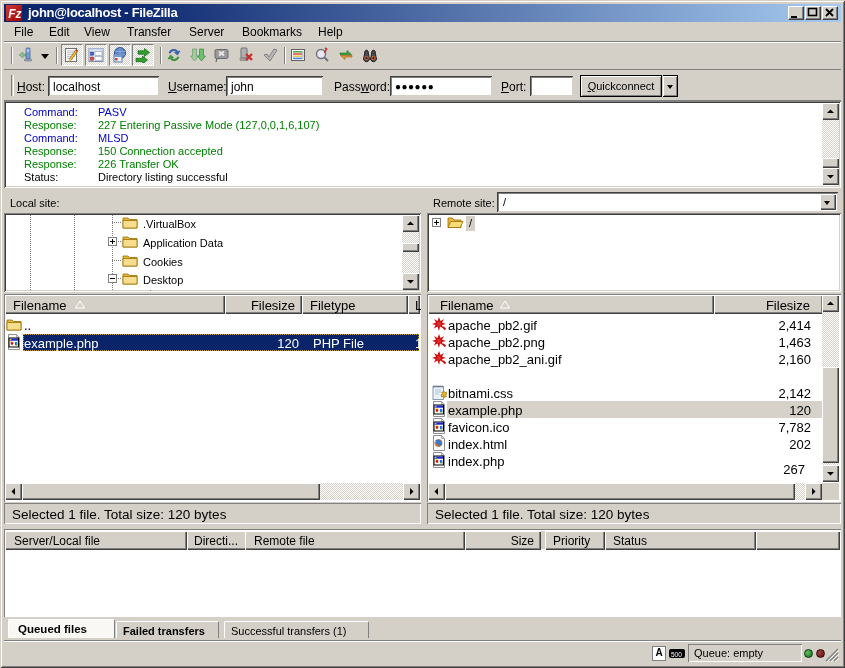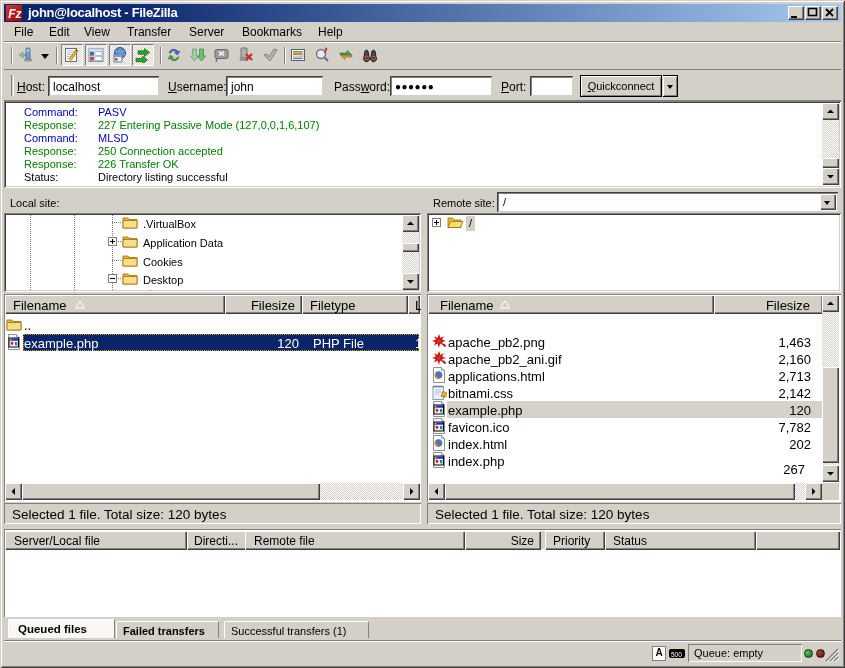--- a/index.html
+++ b/index.html
@@ -291,21 +291,21 @@
   <div class="abs" style="left:576px; top:5px; width:82px; height:22px; background:#D4D0C8; border:1px solid #000; box-shadow: inset 1px 1px 0 #fff, inset -1px -1px 0 #808080; text-align:center; padding-top:4px;"><u>Q</u>uickconnect</div>
   <div class="abs" style="left:659px; top:5px; width:15px; height:22px; background:#D4D0C8; border:1px solid #000; border-left:none; box-shadow: inset 1px 1px 0 #fff, inset -1px -1px 0 #808080;">
       <div class="arrow-down" style="left:4px; top:9px;"></div>
     </div>
 </div>
 
 <div class="abs sunkenw" id="log" style="left:4px; top:101px; width:837px; height:87px;">
   <div class="logline c-cmd" style="top:5px;">Command:<span class="v">PASV</span></div>
   <div class="logline c-resp" style="top:18px;">Response:<span class="v">227 Entering Passive Mode (127,0,0,1,6,107)</span></div>
   <div class="logline c-cmd" style="top:31px;">Command:<span class="v">MLSD</span></div>
-  <div class="logline c-resp" style="top:44px;">Response:<span class="v">250 Connection accepted</span></div>
+  <div class="logline c-resp" style="top:44px;">Response:<span class="v">150 Connection accepted</span></div>
   <div class="logline c-resp" style="top:57px;">Response:<span class="v">226 Transfer OK</span></div>
   <div class="logline" style="top:70px;">Status:<span class="v">Directory listing successful</span></div>
   <div class="abs" style="right:2px; top:2px; width:17px; height:82px; background:#D4D0C8;">
     <div class="strack" style="left:0; top:0; width:17px; height:82px;"></div>
     <div class="sbtn" style="top:0;">
         <svg class="sarr" width="17" height="17">
           <path d="M5 10 L8.5 6.5 L12 10 Z" fill="#000"></path>
         </svg>
       </div>
     <div class="sthumb" style="top:55px; left:0; width:17px; height:10px;"></div>
@@ -466,40 +466,40 @@
     <div class="hdrcell" style="left:0; width:286px;">
         <span style="left:12px;">Filename</span>
       <svg style="position:absolute; left:72px; top:5px;" width="10" height="9">
           <path d="M5 1 L9.5 8 H0.5 Z" fill="#D4D0C8" stroke="#fff" stroke-width="1"></path>
         </svg>
     </div>
     <div class="hdrcell" style="left:286px; width:109px;">
         <span style="right:13px;">Filesize</span>
       </div>
   </div>
+  <div class="frow" style="left:1px; top:22px; width:394px;">
+    <svg class="abs" style="left:3px; top:0;" width="16" height="16">
+        <use href="#i-feather"></use>
+      </svg>
+    <div class="cell" style="left:20px;">apache_pb2.gif</div>
+    <div class="cellr" style="left:300px; width:83px;">2,414</div>
+  </div>
   <div class="frow" style="left:1px; top:39px; width:394px;">
     <svg class="abs" style="left:3px; top:0;" width="16" height="16">
         <use href="#i-feather"></use>
       </svg>
     <div class="cell" style="left:20px;">apache_pb2.png</div>
     <div class="cellr" style="left:300px; width:83px;">1,463</div>
   </div>
   <div class="frow" style="left:1px; top:56px; width:394px;">
     <svg class="abs" style="left:3px; top:0;" width="16" height="16">
         <use href="#i-feather"></use>
       </svg>
     <div class="cell" style="left:20px;">apache_pb2_ani.gif</div>
     <div class="cellr" style="left:300px; width:83px;">2,160</div>
-  </div>
-  <div class="frow" style="left:1px; top:73px; width:394px;">
-    <svg class="abs" style="left:3px; top:0;" width="16" height="16">
-        <use href="#i-ff"></use>
-      </svg>
-    <div class="cell" style="left:20px;">applications.html</div>
-    <div class="cellr" style="left:300px; width:83px;">2,713</div>
   </div>
   <div class="frow" style="left:1px; top:90px; width:394px;">
     <svg class="abs" style="left:3px; top:0;" width="16" height="16">
         <use href="#i-css"></use>
       </svg>
     <div class="cell" style="left:20px;">bitnami.css</div>
     <div class="cellr" style="left:300px; width:83px;">2,142</div>
   </div>
   <div class="frow" style="left:1px; top:107px; width:394px;">
     <div class="abs" style="left:19px; top:0; width:375px; height:17px; background:#D6D2CA;"></div>

